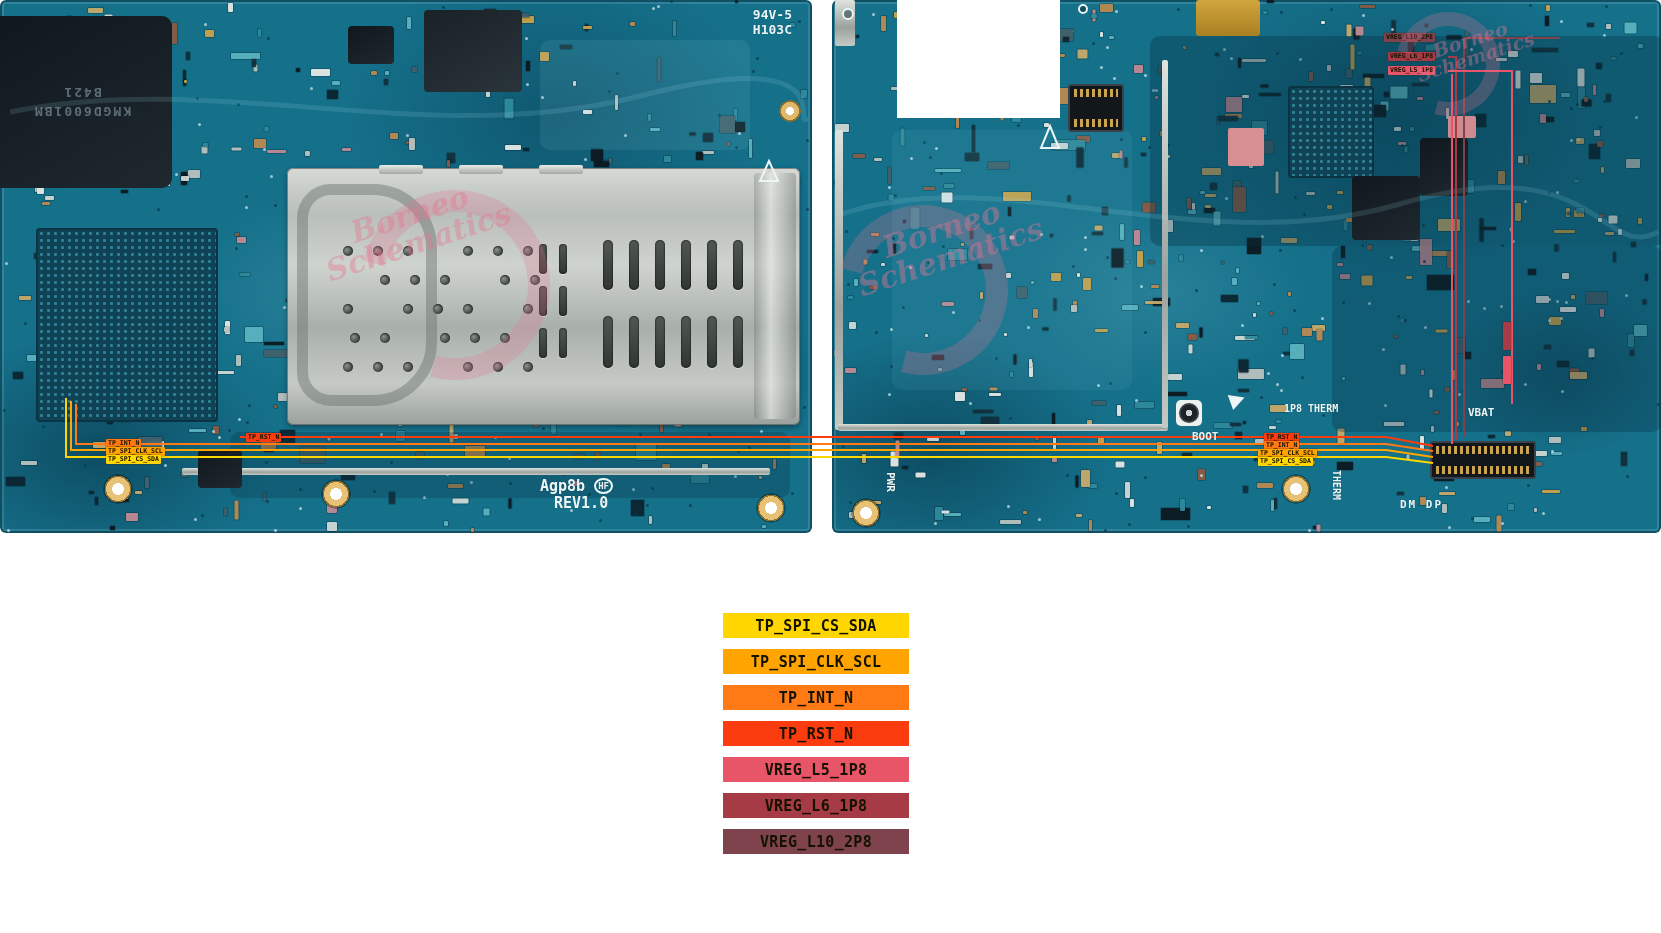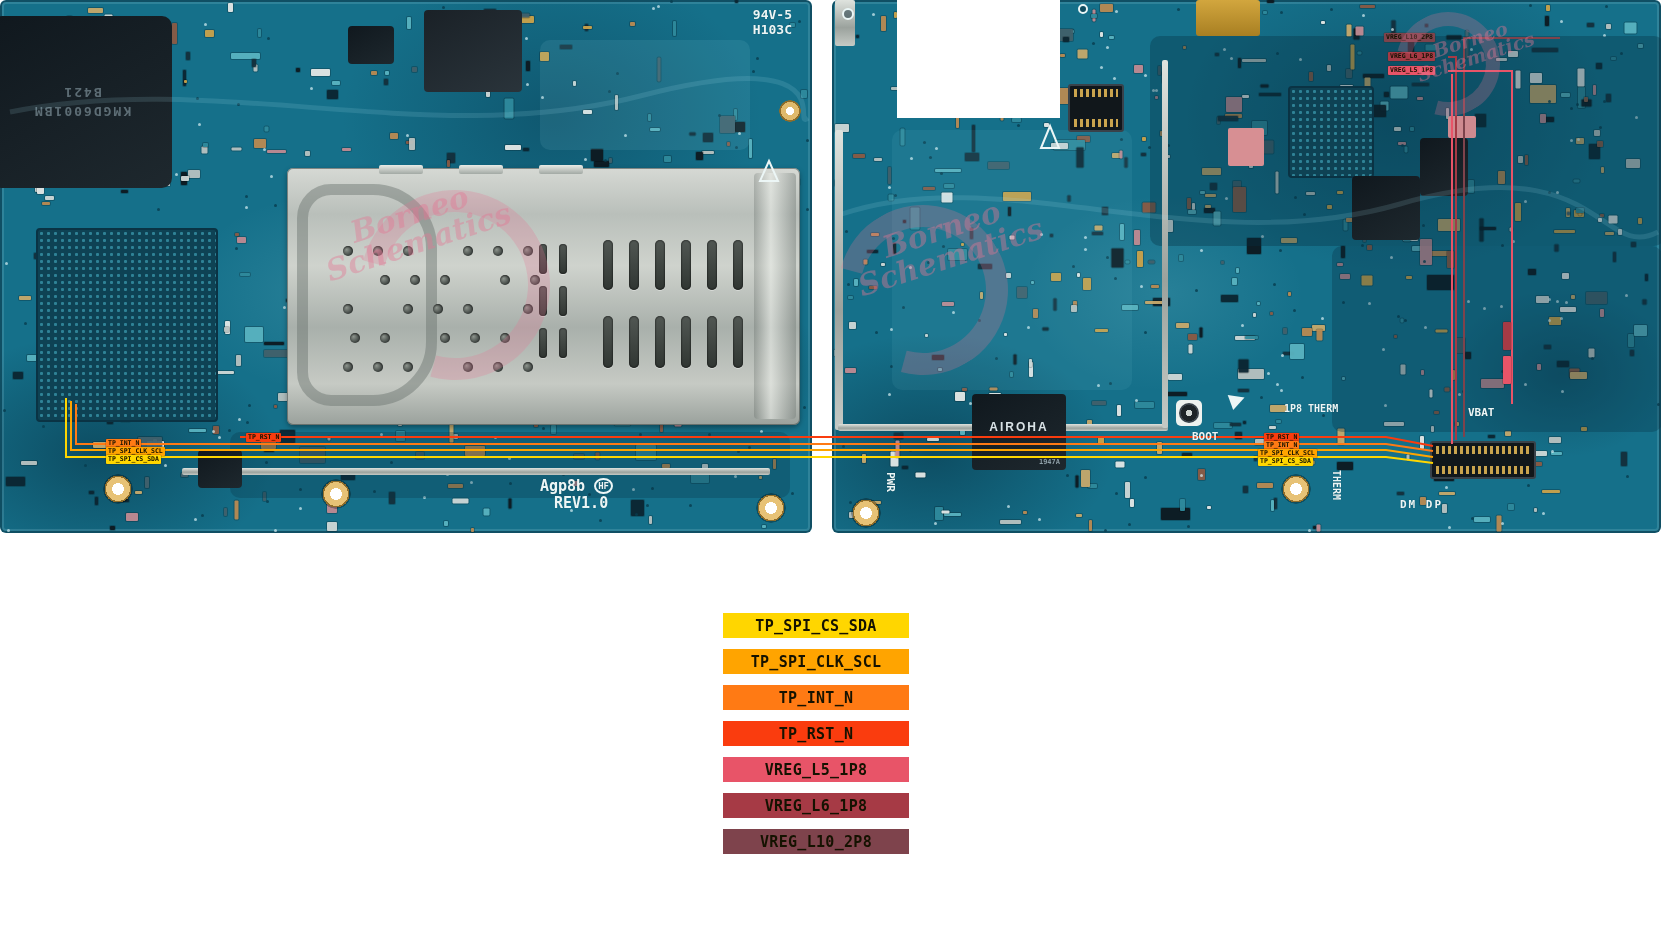--- a/index.html
+++ b/index.html
@@ -1220,24 +1220,20 @@
       <div class="strip" style="left:6px;top:424px;width:330px;height:7px"></div>
       <div class="strip" style="left:330px;top:60px;width:6px;height:368px"></div>
       <div class="strip" style="left:3px;top:0;width:20px;height:46px"></div>
       <div class="fpc" style="left:236px;top:84px;width:56px;height:48px"></div>
       <div class="patch" style="left:364px;top:0;width:64px;height:36px;background:linear-gradient(#d2a63e,#a87f22);border-radius:3px"></div>
       <div class="chip-dots" style="left:456px;top:86px;width:86px;height:92px"></div>
       <div class="chip" style="left:520px;top:176px;width:68px;height:64px"></div>
       <div class="chip" style="left:588px;top:138px;width:48px;height:58px"></div>
       <div class="patch" style="left:396px;top:128px;width:36px;height:38px;background:#d78f93;border-radius:2px"></div>
       <div class="patch" style="left:616px;top:116px;width:28px;height:22px;background:#cf8a90;border-radius:2px"></div>
-      <div class="chip" style="left:140px;top:394px;width:94px;height:76px">
-        <div class="airoha-brand">AIROHA</div>
-        <div class="airoha-code">1947A</div>
-      </div>
       <div class="antenna" style="left:344px;top:400px"></div>
       <div class="arrow" style="left:398px;top:392px"></div>
       <div class="fpc" style="left:598px;top:441px;width:106px;height:38px"></div>
       <div class="hole" style="left:19px;top:498px"></div>
       <div class="hole" style="left:449px;top:474px"></div>
       <div class="fiducial" style="left:10px;top:8px;width:12px;height:12px"></div>
       <div class="fiducial" style="left:246px;top:4px;width:10px;height:10px"></div>
     </div>
 
     <svg class="overlay" width="1661" height="533" viewBox="0 0 1661 533">

